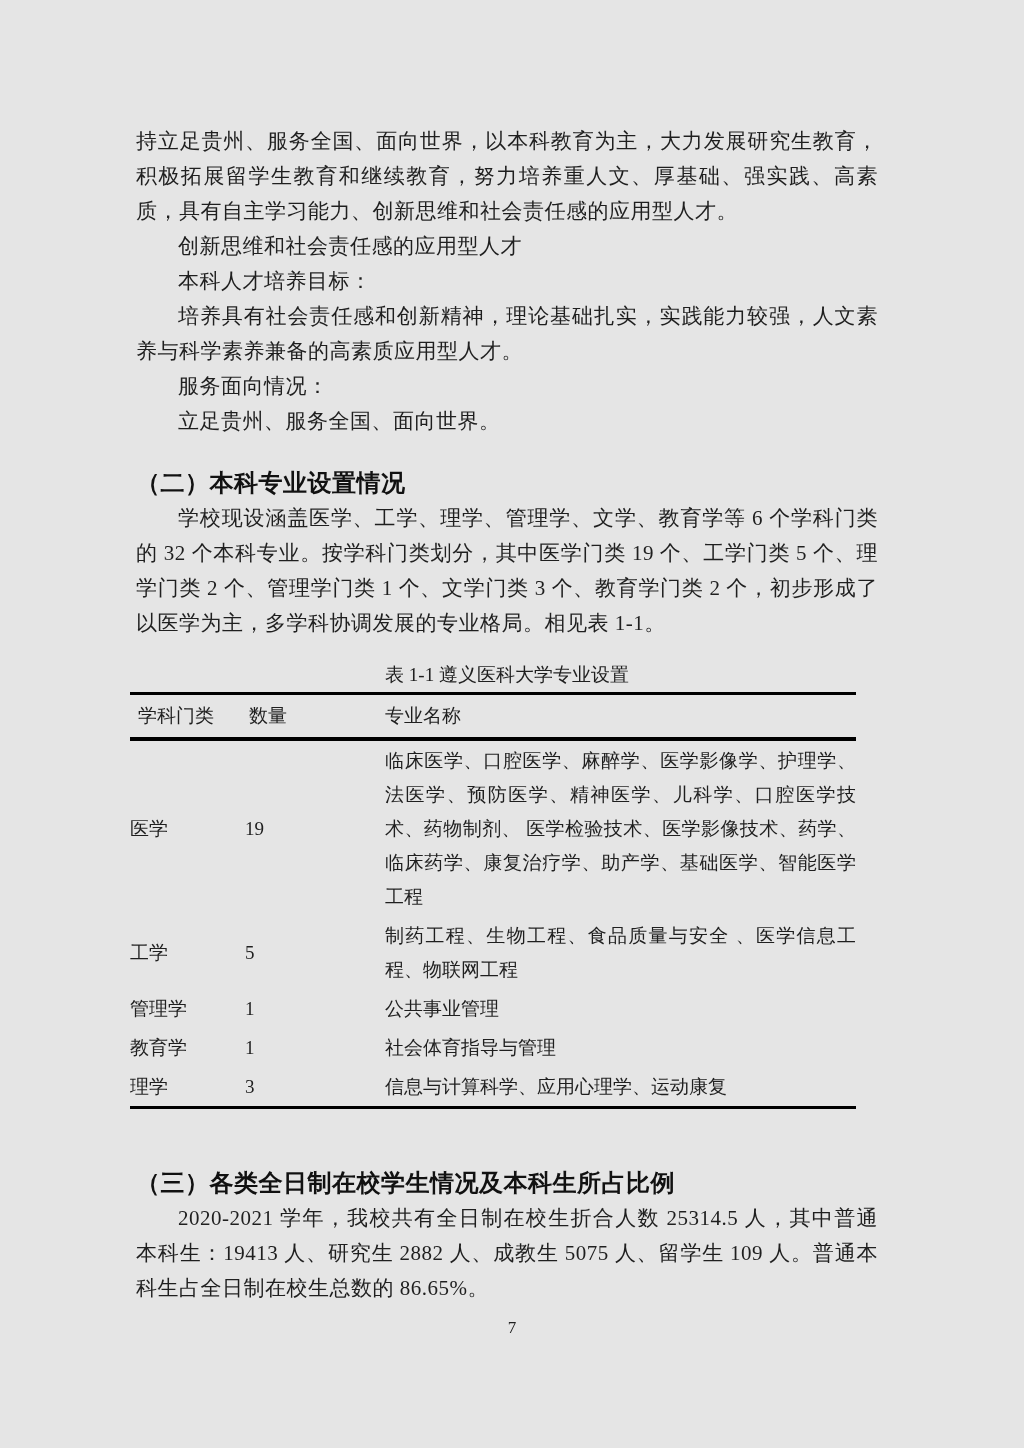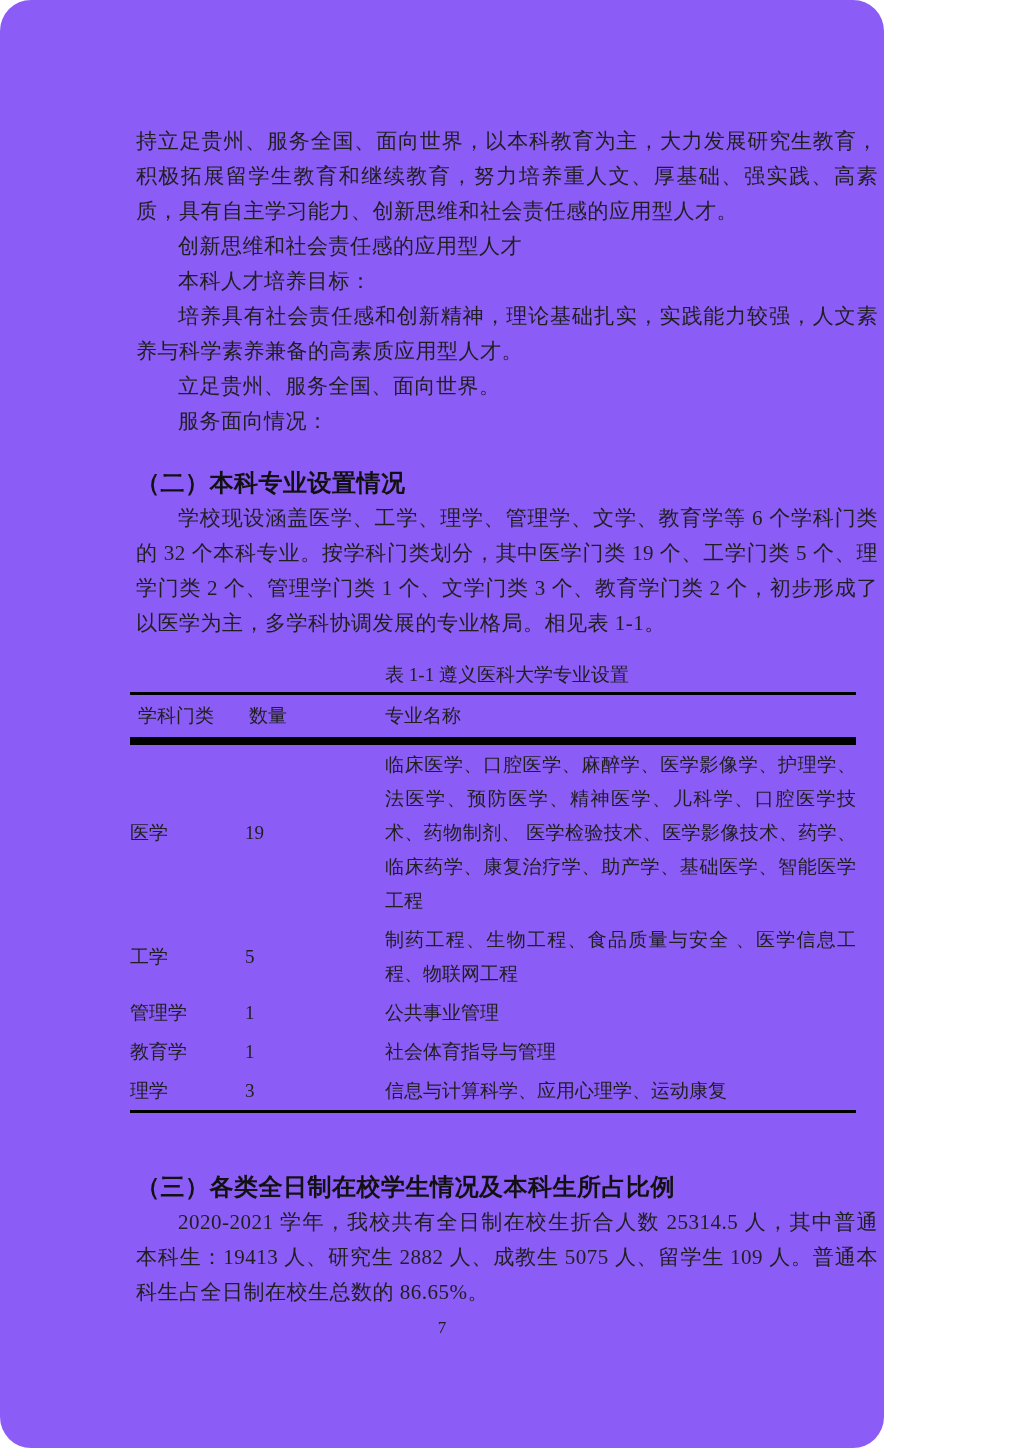--- a/index.html
+++ b/index.html
@@ -1,25 +1,24 @@
 <!DOCTYPE html>
 <html><head>
 <meta charset="utf-8">
 <style>
   * { box-sizing: border-box; }
   html, body { margin: 0; padding: 0; background: #ffffff; }
   .page {
     position: relative;
-    width: 884px;
+    width: 1024px;
     height: 1448px;
-    background: #8b5cf6;
+    background: #e5e5e5;
     color: #1f1f1f;
     font-family: "Liberation Serif", "DejaVu Serif", serif;
     overflow: hidden;
-    border-radius: 31px;
   }
   .content {
     position: absolute;
     left: 136px;
     top: 124px;
     width: 742px;
   }
   p.body-text {
     margin: 0;
     font-size: 21px;
@@ -49,21 +48,21 @@
     width: 726px;
     margin-left: -6px;
     border-collapse: collapse;
     border-top: 3px solid #000000;
     border-bottom: 3px solid #000000;
     font-size: 19px;
     color: #1f1f1f;
   }
   table.majors-table col.c1 { width: 115px; }
   table.majors-table col.c2 { width: 140px; }
-  table.majors-table thead tr { border-bottom: 8px solid #000000; margin-left: 29px; }
+  table.majors-table thead tr { border-bottom: 4px solid #000000; margin-left: 29px; }
   table.majors-table th {
     font-weight: normal;
     text-align: left;
     font-size: 19px;
     padding: 8px 0;
     line-height: 26px;
   }
   table.majors-table th.h-cat { padding-left: 8px; }
   table.majors-table th.h-num { padding-left: 4px; }
   table.majors-table td {
@@ -87,22 +86,22 @@
 </head>
 <body>
 
 <div class="page">
   <div class="content">
 
     <p class="body-text">持立足贵州、服务全国、面向世界，以本科教育为主，大力发展研究生教育，积极拓展留学生教育和继续教育，努力培养重人文、厚基础、强实践、高素质，具有自主学习能力、创新思维和社会责任感的应用型人才。</p>
     <p class="body-text indent">创新思维和社会责任感的应用型人才</p>
     <p class="body-text indent">本科人才培养目标：</p>
     <p class="body-text indent">培养具有社会责任感和创新精神，理论基础扎实，实践能力较强，人文素养与科学素养兼备的高素质应用型人才。</p>
+    <p class="body-text indent">服务面向情况：</p>
     <p class="body-text indent">立足贵州、服务全国、面向世界。</p>
-    <p class="body-text indent">服务面向情况：</p>
 
     <h2 class="sec-heading">（二）本科专业设置情况</h2>
     <p class="body-text indent">学校现设涵盖医学、工学、理学、管理学、文学、教育学等 6 个学科门类的 32 个本科专业。按学科门类划分，其中医学门类 19 个、工学门类 5 个、理学门类 2 个、管理学门类 1 个、文学门类 3 个、教育学门类 2 个，初步形成了以医学为主，多学科协调发展的专业格局。相见表 1-1。</p>
 
     <div class="table-caption">表 1-1  遵义医科大学专业设置</div>
 
     <table class="majors-table">
       <colgroup>
         <col class="c1">
           <col class="c2">

